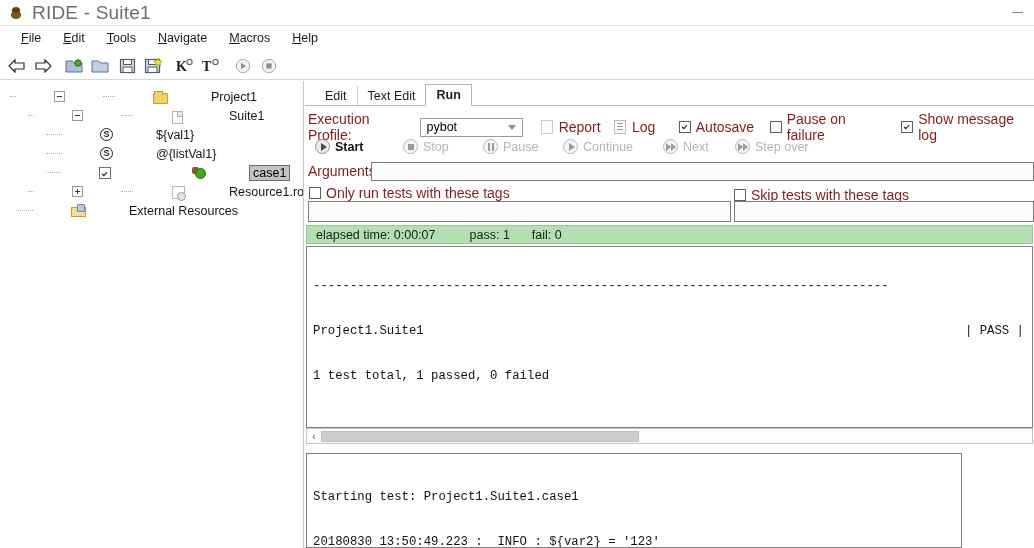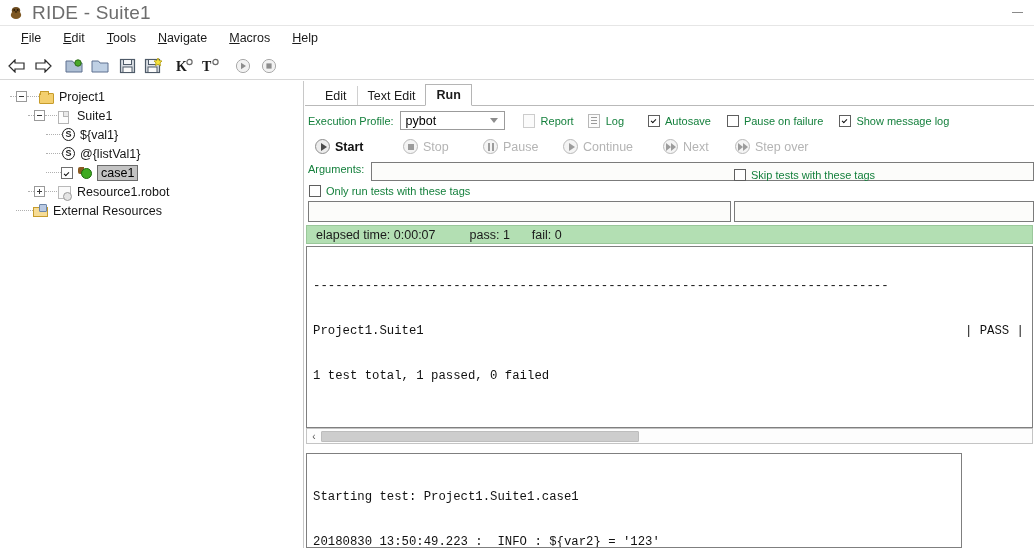--- a/index.html
+++ b/index.html
@@ -54,21 +54,21 @@
 
   
   .tree-panel {
     position:absolute; left:0; top:81px; width:304px; height:467px;
     background:#ffffff; overflow:hidden;
     border-right:1px solid #c8c8c8;
   }
   .tree-inner { padding-top:6px; }
   .tnode {
     display:flex; align-items:center; height:19px; white-space:nowrap; position:relative;
-    font-size:12.5px; color:#161616;
+    font-size:12.5px; color:#161616;gap:38px;
   }
   .expander {
     width:11px; height:11px; border:1px solid #9a9a9a; background:#fff;
     position:relative; flex:0 0 auto;
   }
   .expander::before {
     content:""; position:absolute; left:2px; top:4px; width:5px; height:1px; background:#3a3a3a;
   }
   .expander.plus::after {
     content:""; position:absolute; left:4px; top:2px; width:1px; height:5px; background:#3a3a3a;
@@ -154,21 +154,21 @@
   }
   .tab:first-child { border-left:none; }
   .tab.active {
     font-weight:bold; border:1px solid #b5b5b5; border-bottom:1px solid #fff;
     height:22px; background:#fff; position:relative; z-index:3;
   }
   .tab-underline {
     position:absolute; left:0; top:24px; width:729px; height:1px; background:#b9b9b9;
   }
   .row-abs { position:absolute; display:flex; align-items:center; }
-  .lbl { font-size:11px; color:#15803d; }
+  .lbl { font-size:14px; color:#7f1d1d; }
   .combo {
     width:105px; height:19px; background:#fff; border:1px solid #9b9b9b;
     display:flex; align-items:center; padding-left:5px; font-size:12.5px;
     position:relative;
   }
   .combo .caret {
     position:absolute; right:6px; top:6px; width:0; height:0;
     border-left:4px solid transparent; border-right:4px solid transparent;
     border-top:5px solid #8d8d8d;
   }
@@ -494,21 +494,21 @@
     <div class="row-abs" style="left:3px; top:82px;">
       <span class="lbl">Arguments:</span>
     </div>
     <input class="txtin" type="text" style="position: absolute; left: 66px; top: 81px; width: 663px;" value="">
 
     <div class="row-abs" style="left:4px; top:104px;">
       <span class="wchk"></span>
       <span style="width:5px;"></span>
       <span class="lbl">Only run tests with these tags</span>
     </div>
-    <div class="row-abs" style="left:429px; top:88px;">
+    <div class="row-abs" style="left:429px; top:106px;">
       <span class="wchk"></span>
       <span style="width:5px;"></span>
       <span class="lbl">Skip tests with these tags</span>
     </div>
 
     <input class="txtin" type="text" style="position: absolute; left: 3px; top: 120px; width: 423px; height: 21px;" value="">
     <input class="txtin" type="text" style="position: absolute; left: 429px; top: 120px; width: 300px; height: 21px;" value="">
 
     <div class="statusbar">
       <span style="width:9px;"></span>

